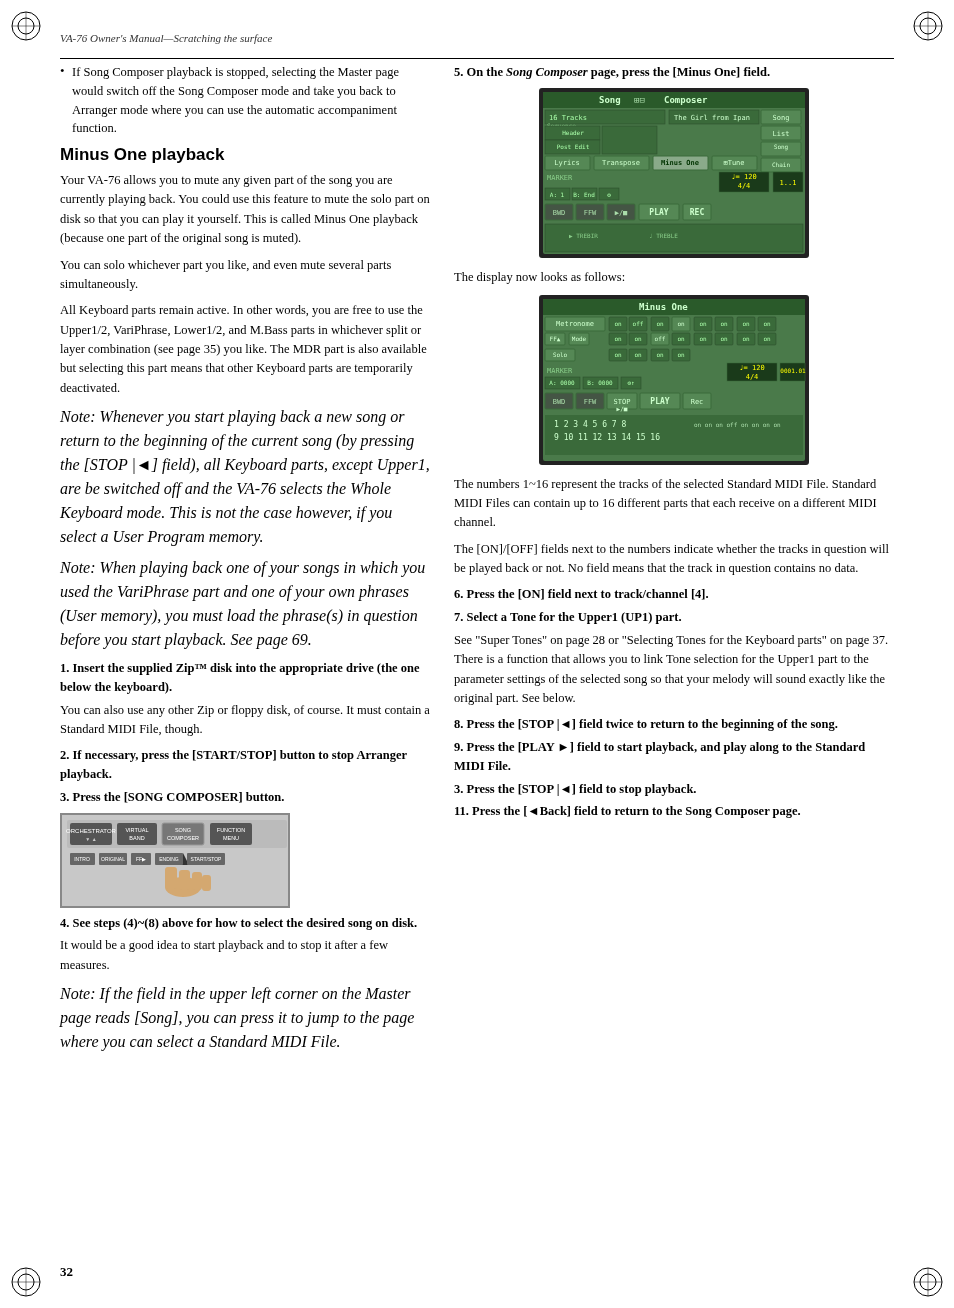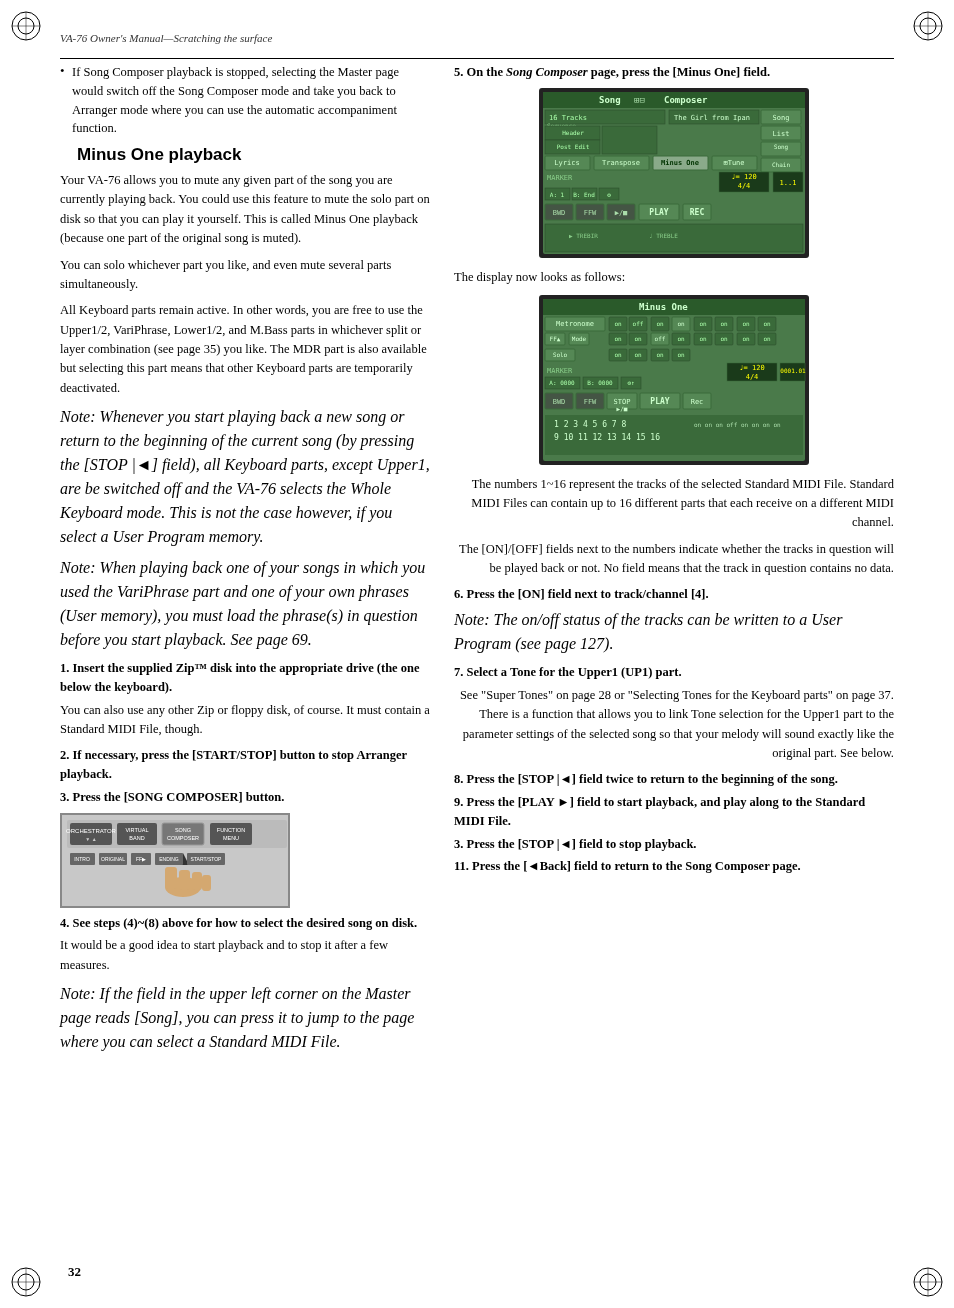--- a/index.html
+++ b/index.html
@@ -37,21 +37,21 @@
       font-size: 11px;
       font-style: italic;
       color: #333;
       border-bottom: 1px solid #000;
       padding-bottom: 14px;
     }
 
     .page-number {
       position: absolute;
       bottom: 28px;
-      left: 68px;
+      left: 60px;
       font-size: 13px;
       font-weight: bold;
     }
 
     .content-area {
       position: absolute;
       top: 55px;
       left: 60px;
       right: 60px;
       bottom: 50px;
@@ -86,21 +86,20 @@
       font-size: 12.5px;
     }
 
     
     .section-heading {
       font-size: 17px;
       font-weight: bold;
       margin-bottom: 6px;
       margin-top: 4px;
       font-family: Arial, Helvetica, sans-serif;
-      margin-left: 17px;
     }
 
     
     .body-text {
       font-size: 12.5px;
       line-height: 1.55;
       margin-bottom: 7px;
       text-align: left;
     }
 
@@ -117,21 +116,20 @@
     .step-heading {
       font-size: 12.5px;
       font-weight: bold;
       line-height: 1.5;
       margin-bottom: 4px;
     }
 
     
     .right-col .body-text {
       font-size: 12.5px;
-      text-align: right;
     }
 
     .caption-text {
       font-size: 12.5px;
       margin-bottom: 8px;
       line-height: 1.5;
     }
 
     
     .kbd-diagram {
@@ -447,21 +445,20 @@
         <text x="155" y="132" font-size="6" fill="#aaddaa" font-family="monospace">on on on off on on on on</text>
       </svg>
     </div>
 
     <p class="body-text">The numbers 1~16 represent the tracks of the selected Standard MIDI File. Standard MIDI Files can contain up to 16 different parts that each receive on a different MIDI channel.</p>
     <p class="body-text">The [ON]/[OFF] fields next to the numbers indicate whether the tracks in question will be played back or not. No field means that the track in question contains no data.</p>
 
     <p class="step-heading">
       <span>6</span><span>. </span><span>Press the [ON] field next to track/channel [4].</span>
     </p>
-    <p class="note-text">Note: The on/off status of the tracks can be written to a User Program (see page 127).</p>
 
     <p class="step-heading">
       <span>7</span><span>. </span><span>Select a Tone for the Upper1 (UP1) part.</span>
     </p>
     <p class="body-text">See "Super Tones" on page 28 or "Selecting Tones for the Keyboard parts" on page 37. There is a function that allows you to link Tone selection for the Upper1 part to the parameter settings of the selected song so that your melody will sound exactly like the original part. See below.</p>
 
     <p class="step-heading">
       <span>8</span><span>. </span><span>Press the [STOP    |◄] field twice to return to the beginning of the song.</span>
     </p>
 

